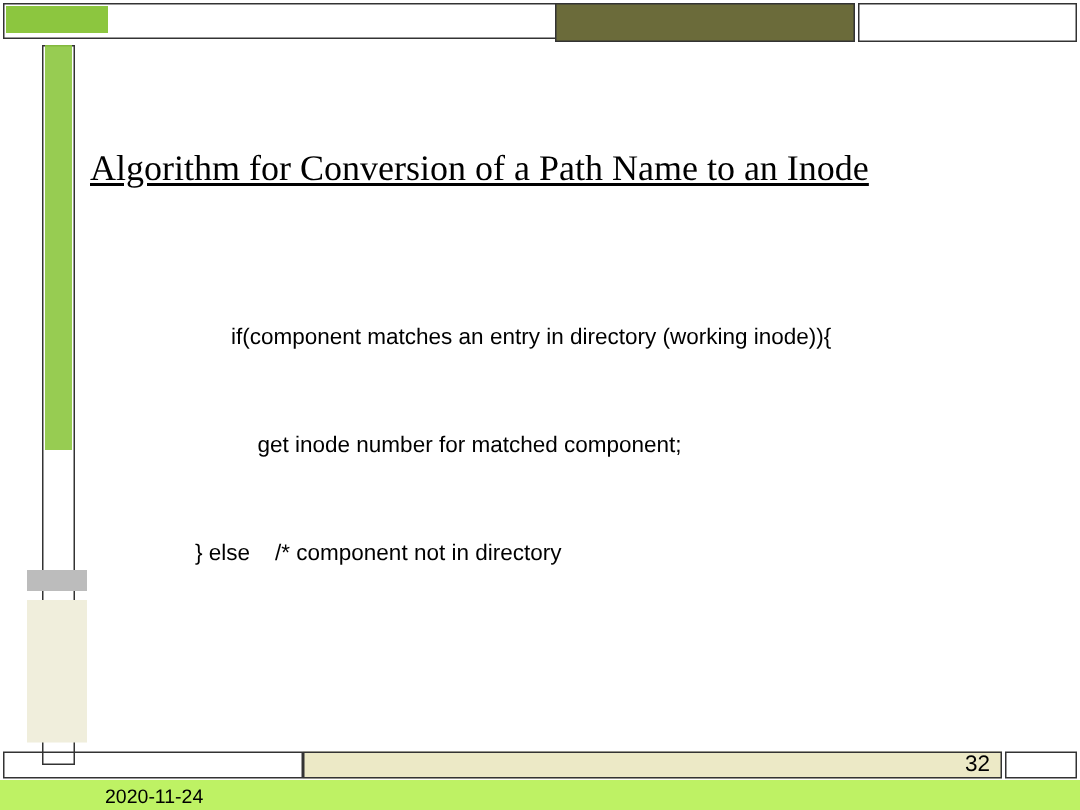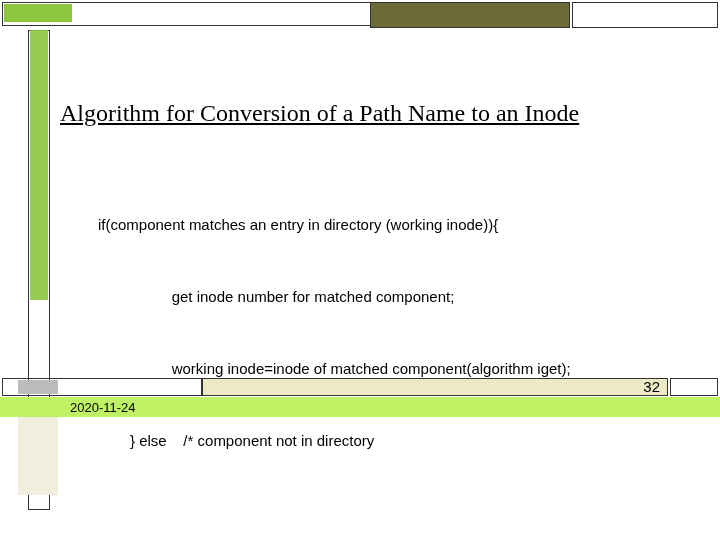--- a/index.html
+++ b/index.html
@@ -1,19 +1,19 @@
 <!DOCTYPE html>
 <html><head>
 <meta charset="utf-8">
 <style>
   * { margin: 0; padding: 0; box-sizing: border-box; }
   html, body { width: 720px; height: 540px; overflow: hidden; font-family: Arial, sans-serif; }
   .slide {
     width: 720px;
-    height: 417px;
+    height: 540px;
     background: #fff;
     position: relative;
     padding-left: 40px;
   }
   
   .top-deco {
     position: absolute;
     top: 0; left: 0; right: 0;
     height: 30px;
   }
@@ -154,23 +154,22 @@
   <div class="left-strip">
     <div class="left-border"></div>
     <div class="left-green"></div>
     <div class="left-mid-grey"></div>
     <div class="left-light"></div>
   </div>
 
   <div class="content">
     <div class="title">Algorithm for Conversion of a Path Name to an Inode</div>
     <div class="code">
-      <div style="margin-left:28px">if(component matches an entry in directory (working inode)){</div>
+      <div style="margin-left:84px">if(component matches an entry in directory (working inode)){</div>
       <div style="margin-left:60px">          get inode number for matched component;</div>
-      <div style="margin-left:60px">          working inode=inode of matched component(algorithm iget);</div>
       <div style="margin-left:60px">} else    /* component not in directory</div>
       
       
       
       
     </div>
   </div>
 
   <div class="bottom-deco">
     <div class="bottom-left-border"></div>

